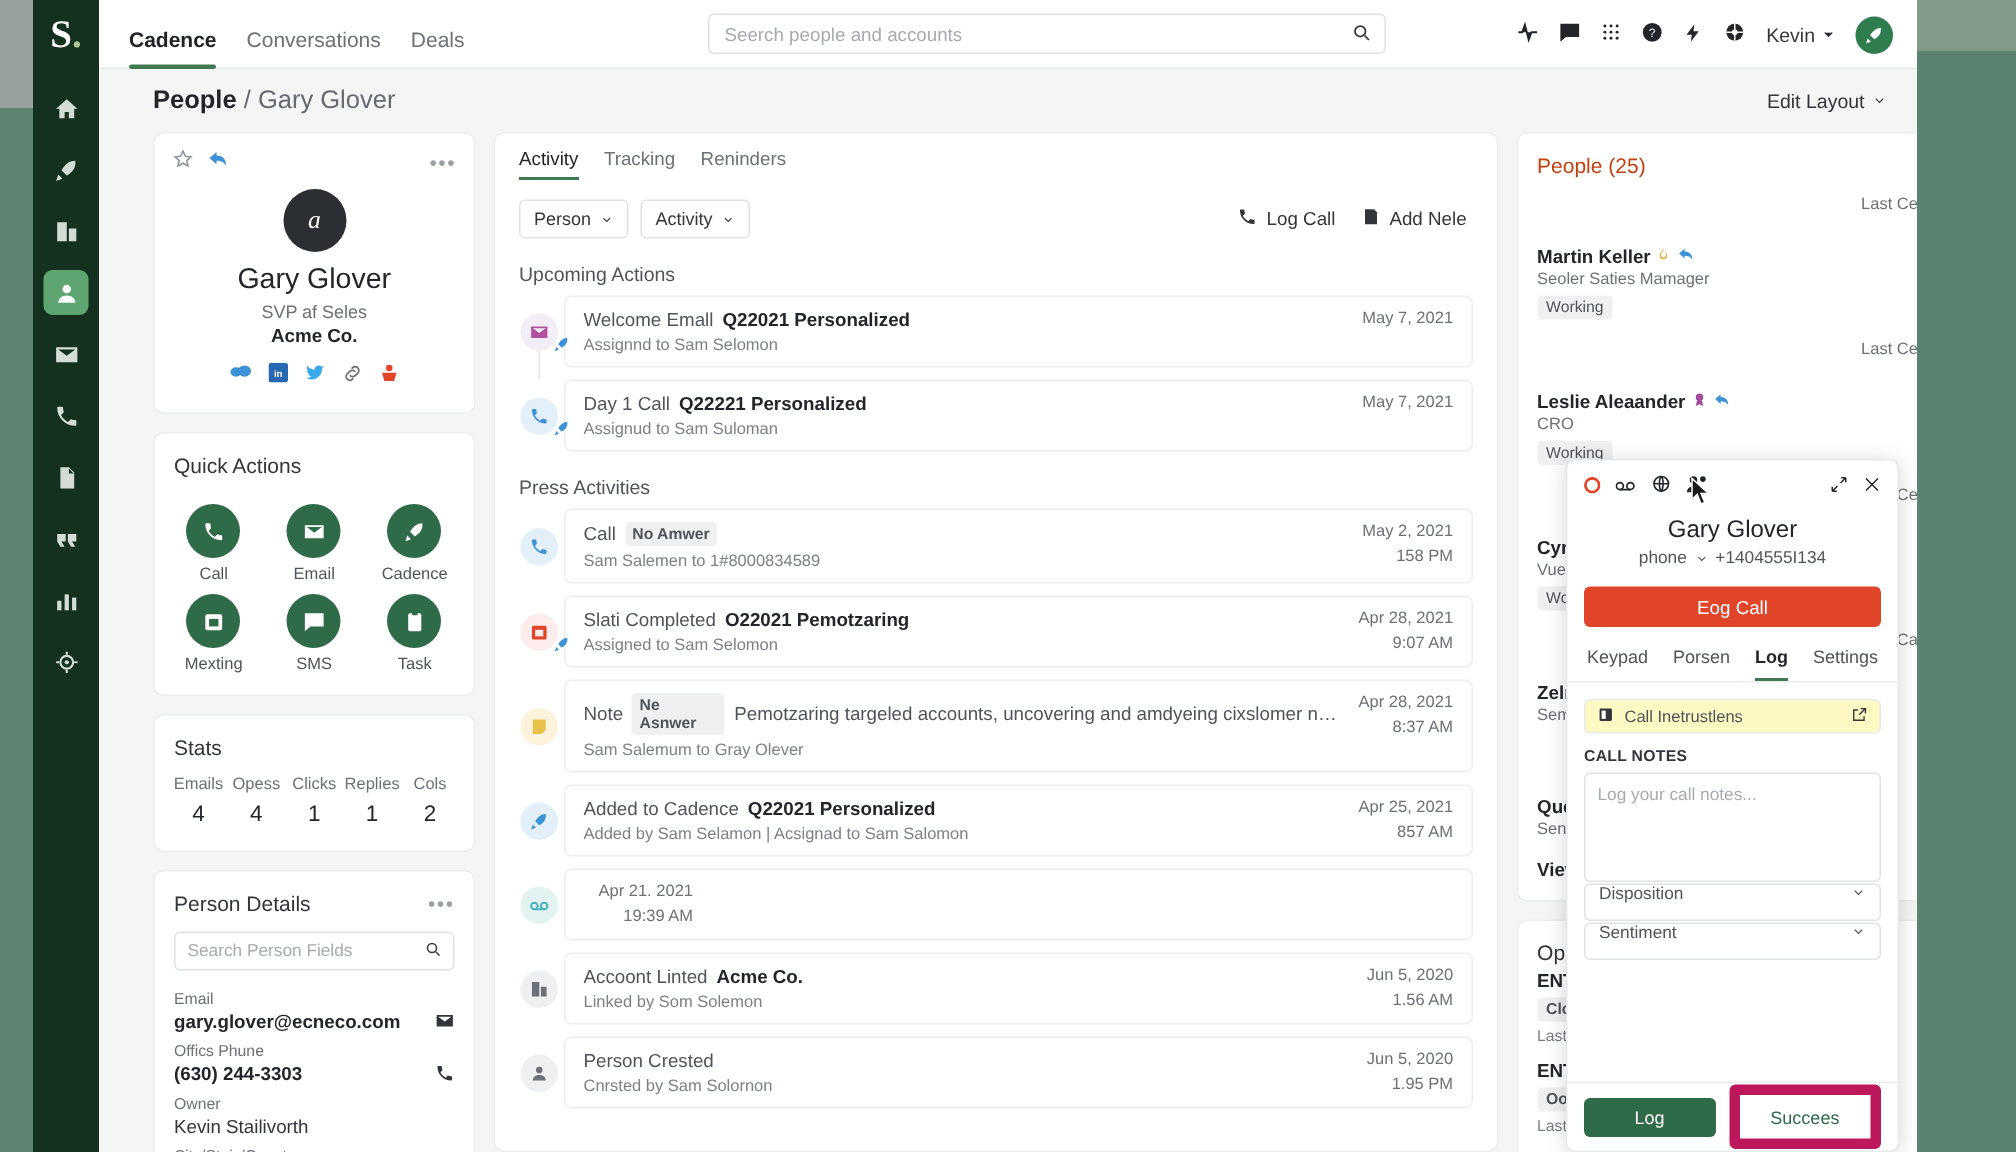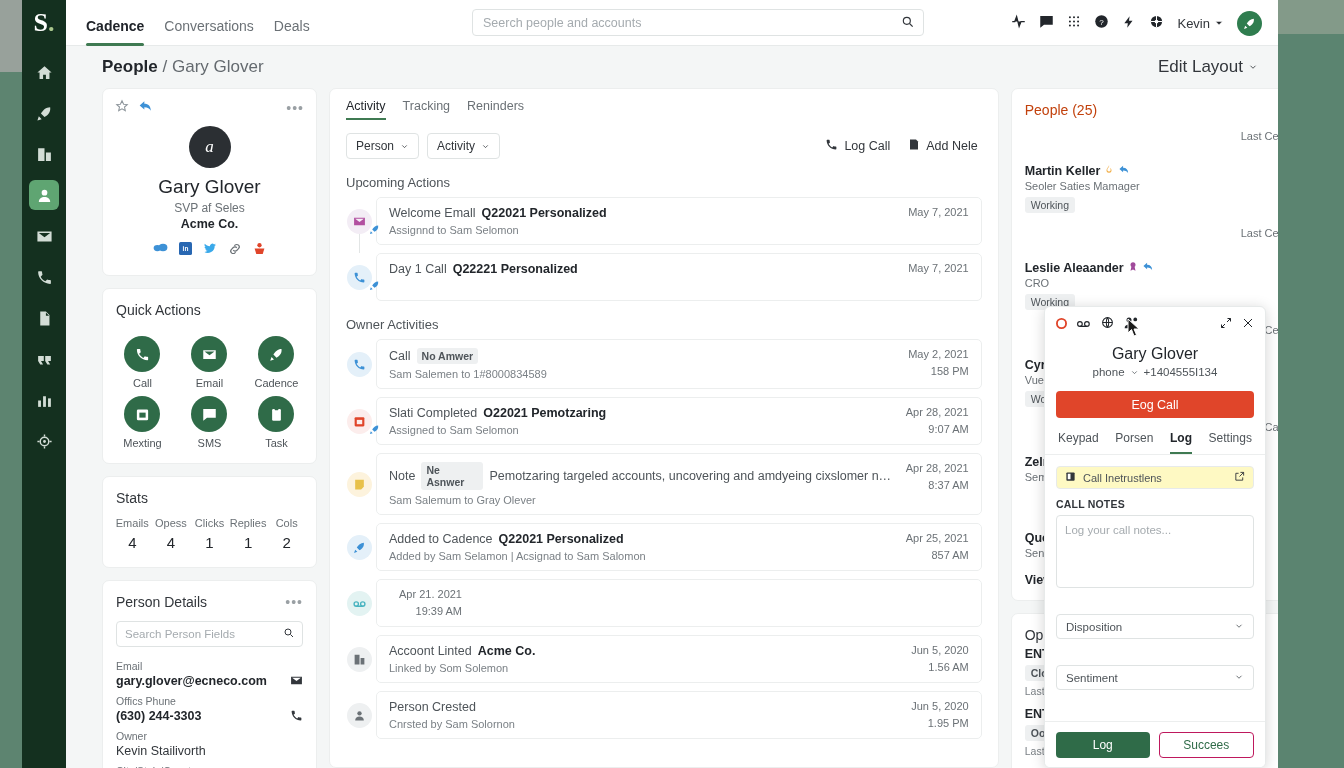--- a/index.html
+++ b/index.html
@@ -50,21 +50,21 @@
   .userbtn { display:flex; align-items:center; gap:4px; font-size:13px; color:#32363b; }
   .avatar-green { width:25px; height:25px; border-radius:50%; background:#2f7d4f;
                   display:flex; align-items:center; justify-content:center; }
   .avatar-green svg { fill:#fff; width:13px; height:13px; }
 
   
   .pagehead { position:absolute; left:44px; top:46px; right:0; height:42px;
               display:flex; align-items:center; padding:0 20px 0 36px; }
   .crumb { font-size:17px; color:#646a6f; }
   .crumb b { color:#22262b; }
-  .editlayout { margin-left:auto; font-size:17px; color:#32363b; display:flex; align-items:center; gap:5px; }
+  .editlayout { margin-left:auto; font-size:13px; color:#32363b; display:flex; align-items:center; gap:5px; }
 
   
   .content { position:absolute; left:44px; top:88px; right:0; bottom:0; display:flex; gap:12px;
              padding:0 8px 0 36px; }
   .col-left { width:215px; flex:none; }
   .col-mid { flex:1; }
   .col-right { width:318px; flex:none; }
 
   .card { background:#fff; border-radius:7px; border:1px solid #eceeee; margin-bottom:12px; }
 
@@ -184,28 +184,28 @@
              border-bottom:1px solid #eceeee; }
   .cp-tab { font-size:12px; color:#4e5459; padding-bottom:9px; position:relative; }
   .cp-tab.active { color:#22262b; font-weight:bold; }
   .cp-tab.active:after { content:""; position:absolute; left:0; right:0; bottom:0; height:2.5px; background:#3f7a52; }
   .cp-instr { margin:11px 11px 0; border:1px solid #e7eaea; border-radius:4px; background:#fef9c3;
               height:23px; display:flex; align-items:center; gap:7px; padding:0 8px; font-size:11px; color:#4e5459; }
   .cp-instr .ext { margin-left:auto; }
   .cp-lbl { font-size:10.5px; font-weight:bold; color:#32363b; margin:9px 11px 5px; letter-spacing:.2px; }
   .cp-ta { margin:0 11px; height:73px; border:1px solid #dfe3e3; border-radius:4px;
            padding:8px; font-size:11.5px; color:#a5abaf; }
-  .cp-sel { margin:26px 11px 0; height:25px; border:1px solid #dfe3e3; border-radius:4px;
-            display:flex; align-items:center; padding:0 9px; font-size:11.5px; color:#4e5459; }
+  .cp-sel { margin:1px 11px 0; height:25px; border:1px solid #dfe3e3; border-radius:4px;
+            display:flex; padding:0 9px; font-size:11.5px; color:#4e5459; }
   .cp-sel .cv { margin-left:auto; }
   .cp-foot { position:absolute; left:0; right:0; bottom:0; height:46px; border-top:1px solid #eceeee;
              display:flex; align-items:center; gap:9px; padding:0 11px; background:#fff; }
   .btn-log { flex:1; height:26px; background:#2f6b48; color:#fff; border-radius:4px;
              display:flex; align-items:center; justify-content:center; font-size:12px; }
-  .btn-succ { flex:1; height:26px; background:#fff; color:#2f6b48; border:1px solid #be185d;
+  .btn-succ { flex:1; height:43px; background:#fff; color:#2f6b48; border:7px solid #be185d;
               border-radius:4px; display:flex; align-items:center; justify-content:center; font-size:12px; }
   .cursor { position:absolute; left:1104px; top:318px; width:17px; height:20px; z-index:60; }
 </style>
 </head>
 <body>
 
 <div class="bg-strip-top"></div>
 <div class="bg-right"></div>
 <div class="bg-right-top"></div>
 
@@ -586,28 +586,29 @@
             <span class="minir"><svg width="11" height="11" viewBox="0 0 24 24" fill="#3d91d6">
                   <path d="M20 3c-6 0-10 4-13 9l5 5c5-3 9-7 8-14zM4 16l-2 6 6-2z"></path>
                 </svg></span>
           </div>
           <div class="actbox">
             <div class="actmain">
               <div class="act-t">
                 <span>Day 1 Call</span>
                 <b>Q22221 Personalized</b>
               </div>
+              <div class="act-s">Assignud to Sam Suloman</div>
             </div>
             <div class="act-r">
               <div>May 7, 2021</div>
             </div>
           </div>
         </div>
 
-        <div class="sec-h">Owner Activities</div>
+        <div class="sec-h">Press Activities</div>
 
         <div class="actrow">
           <div class="actico">
             <div class="ibub" style="background:#e4f0f9">
                 <svg viewBox="0 0 24 24" fill="#3d91d6">
                   <path d="M6.6 10.8c1.4 2.8 3.8 5.1 6.6 6.6l2.2-2.2c.3-.3.7-.4 1-.2 1.2.4 2.4.6 3.6.6.6 0 1 .4 1 1V20c0 .6-.4 1-1 1C10.6 21 3 13.4 3 4c0-.6.4-1 1-1h3.5c.6 0 1 .4 1 1 0 1.3.2 2.5.6 3.6.1.4 0 .8-.2 1z"></path>
                 </svg>
               </div>
           </div>
           <div class="actbox">

